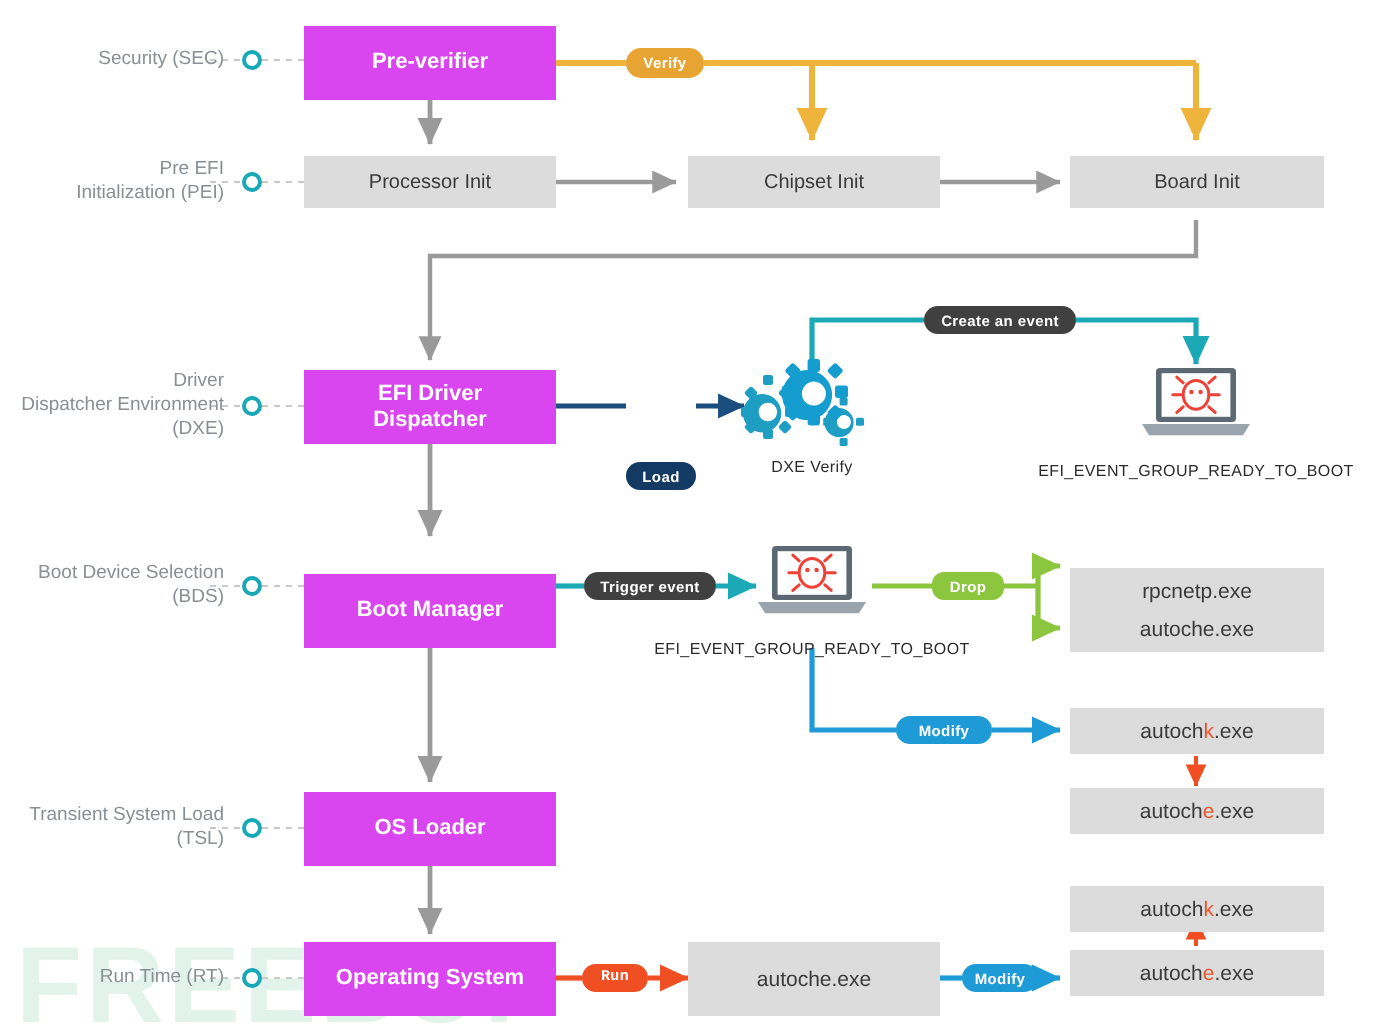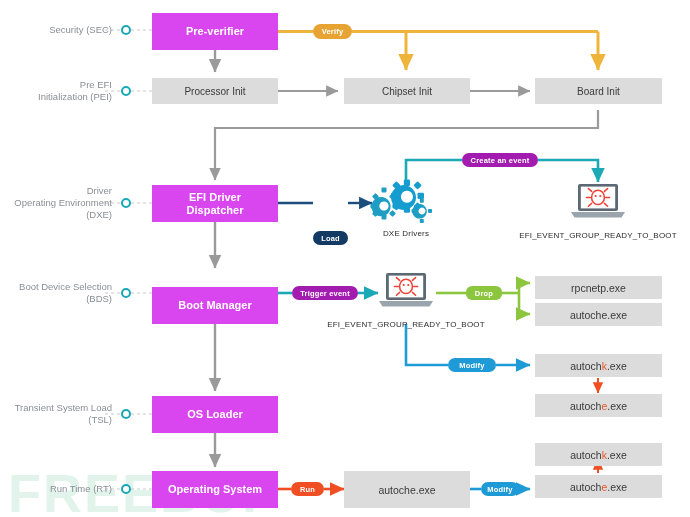--- a/index.html
+++ b/index.html
@@ -18,24 +18,24 @@
   .box-dark{background:#d946ef;color:#ffffff;font-size:11px;font-weight:700;line-height:13px;}
   .box-gray{background:#dcdcdc;color:#3a3a3a;font-size:10px;font-weight:400;text-align:center;}
   .box-exe{background:#dcdcdc;color:#3a3a3a;font-size:10.5px;font-weight:400;}
   .hl{color:#e8572b;}
 
   .pill{position:absolute;display:flex;align-items:center;justify-content:center;
         border-radius:20px;color:#ffffff;font-size:7.5px;font-weight:700;
         letter-spacing:.2px;box-sizing:border-box;white-space:nowrap;}
   .pill-orange{background:#e8a433;}
   .pill-navy{background:#123a63;margin-top:35px;}
-  .pill-teal{background:#a21caf;}
+  .pill-teal{background:#404040;}
   .pill-green{background:#8cc63f;border-radius:6px;}
   .pill-blue{background:#1e9ad6;}
-  .pill-red{background:#f04e23;}
+  .pill-red{background:#f04e23;font-family:Liberation Mono, monospace;}
 
   .icon-cap{position:absolute;text-align:center;color:#2b2b2b;font-size:8px;
             letter-spacing:.2px;white-space:nowrap;}
 </style>
 </head>
 <body>
 
 <div id="stage">
 
   <div class="wm">FREEBUF</div>
@@ -209,21 +209,21 @@
         <circle cx="-2.3" cy="-9" r="1.1"></circle>
           <circle cx="2.3" cy="-9" r="1.1"></circle>
       </g>
     </g>
   </svg>
 
   <div class="stage-label" style="top:24px;"><span>Security (SEC)</span></div>
 
   <div class="stage-label" style="top:79px;"><span>Pre EFI</span><br><span>Initialization (PEI)</span></div>
 
-  <div class="stage-label" style="top:185px;"><span>Driver</span><br><span>Operating Environment</span><br><span>(DXE)</span></div>
+  <div class="stage-label" style="top:185px;"><span>Driver</span><br><span>Dispatcher Environment</span><br><span>(DXE)</span></div>
 
   <div class="stage-label" style="top:281px;"><span>Boot Device Selection</span><br><span>(BDS)</span></div>
 
   <div class="stage-label" style="top:402px;"><span>Transient System Load</span><br><span>(TSL)</span></div>
 
   <div class="stage-label" style="top:483px;"><span>Run Time (RT)</span></div>
 
   <div class="box box-dark" style="left:152px;top:13px;width:126px;height:37px;">Pre-verifier</div>
 
   <div class="box box-gray" style="left:152px;top:78px;width:126px;height:26px;">Processor Init</div>
@@ -236,21 +236,21 @@
     <span>EFI Driver</span>
     <span>Dispatcher</span>
   </div>
 
   <div class="box box-dark" style="left:152px;top:275px;width:126px;height:37px;margin-top:12px;">Boot Manager</div>
 
   <div class="box box-dark" style="left:152px;top:396px;width:126px;height:37px;">OS Loader</div>
 
   <div class="box box-dark" style="left:152px;top:471px;width:126px;height:37px;">Operating System</div>
 
-  <div class="box box-exe" style="left:535px;top:276px;width:127px;height:23px;">rpcnetp.exe</div>
+  <div class="box box-exe" style="left:535px;top:284px;width:127px;height:23px;">rpcnetp.exe</div>
 
   <div class="box box-exe" style="left:535px;top:303px;width:127px;height:23px;">autoche.exe</div>
 
   <div class="box box-exe" style="left:535px;top:354px;width:127px;height:23px;">
     <span>autoch</span>
       <span class="hl">k</span>
       <span>.exe</span>
   </div>
 
   <div class="box box-exe" style="left:535px;top:394px;width:127px;height:23px;">
@@ -282,19 +282,19 @@
   <div class="pill pill-teal" style="left:292px;top:286px;width:66px;height:14px;">Trigger event</div>
 
   <div class="pill pill-green" style="left:466px;top:286px;width:36px;height:14px;">Drop</div>
 
   <div class="pill pill-blue" style="left:448px;top:358px;width:48px;height:14px;">Modify</div>
 
   <div class="pill pill-red" style="left:291px;top:482px;width:33px;height:14px;">Run</div>
 
   <div class="pill pill-blue" style="left:481px;top:482px;width:38px;height:14px;">Modify</div>
 
-  <div class="icon-cap" style="left:346px;top:229px;width:120px;">DXE Drivers</div>
+  <div class="icon-cap" style="left:346px;top:229px;width:120px;">DXE Verify</div>
 
   <div class="icon-cap" style="left:518px;top:231px;width:160px;">EFI_EVENT_GROUP_READY_TO_BOOT</div>
 
   <div class="icon-cap" style="left:326px;top:320px;width:160px;">EFI_EVENT_GROUP_READY_TO_BOOT</div>
 
 </div>
 
 </body></html>

